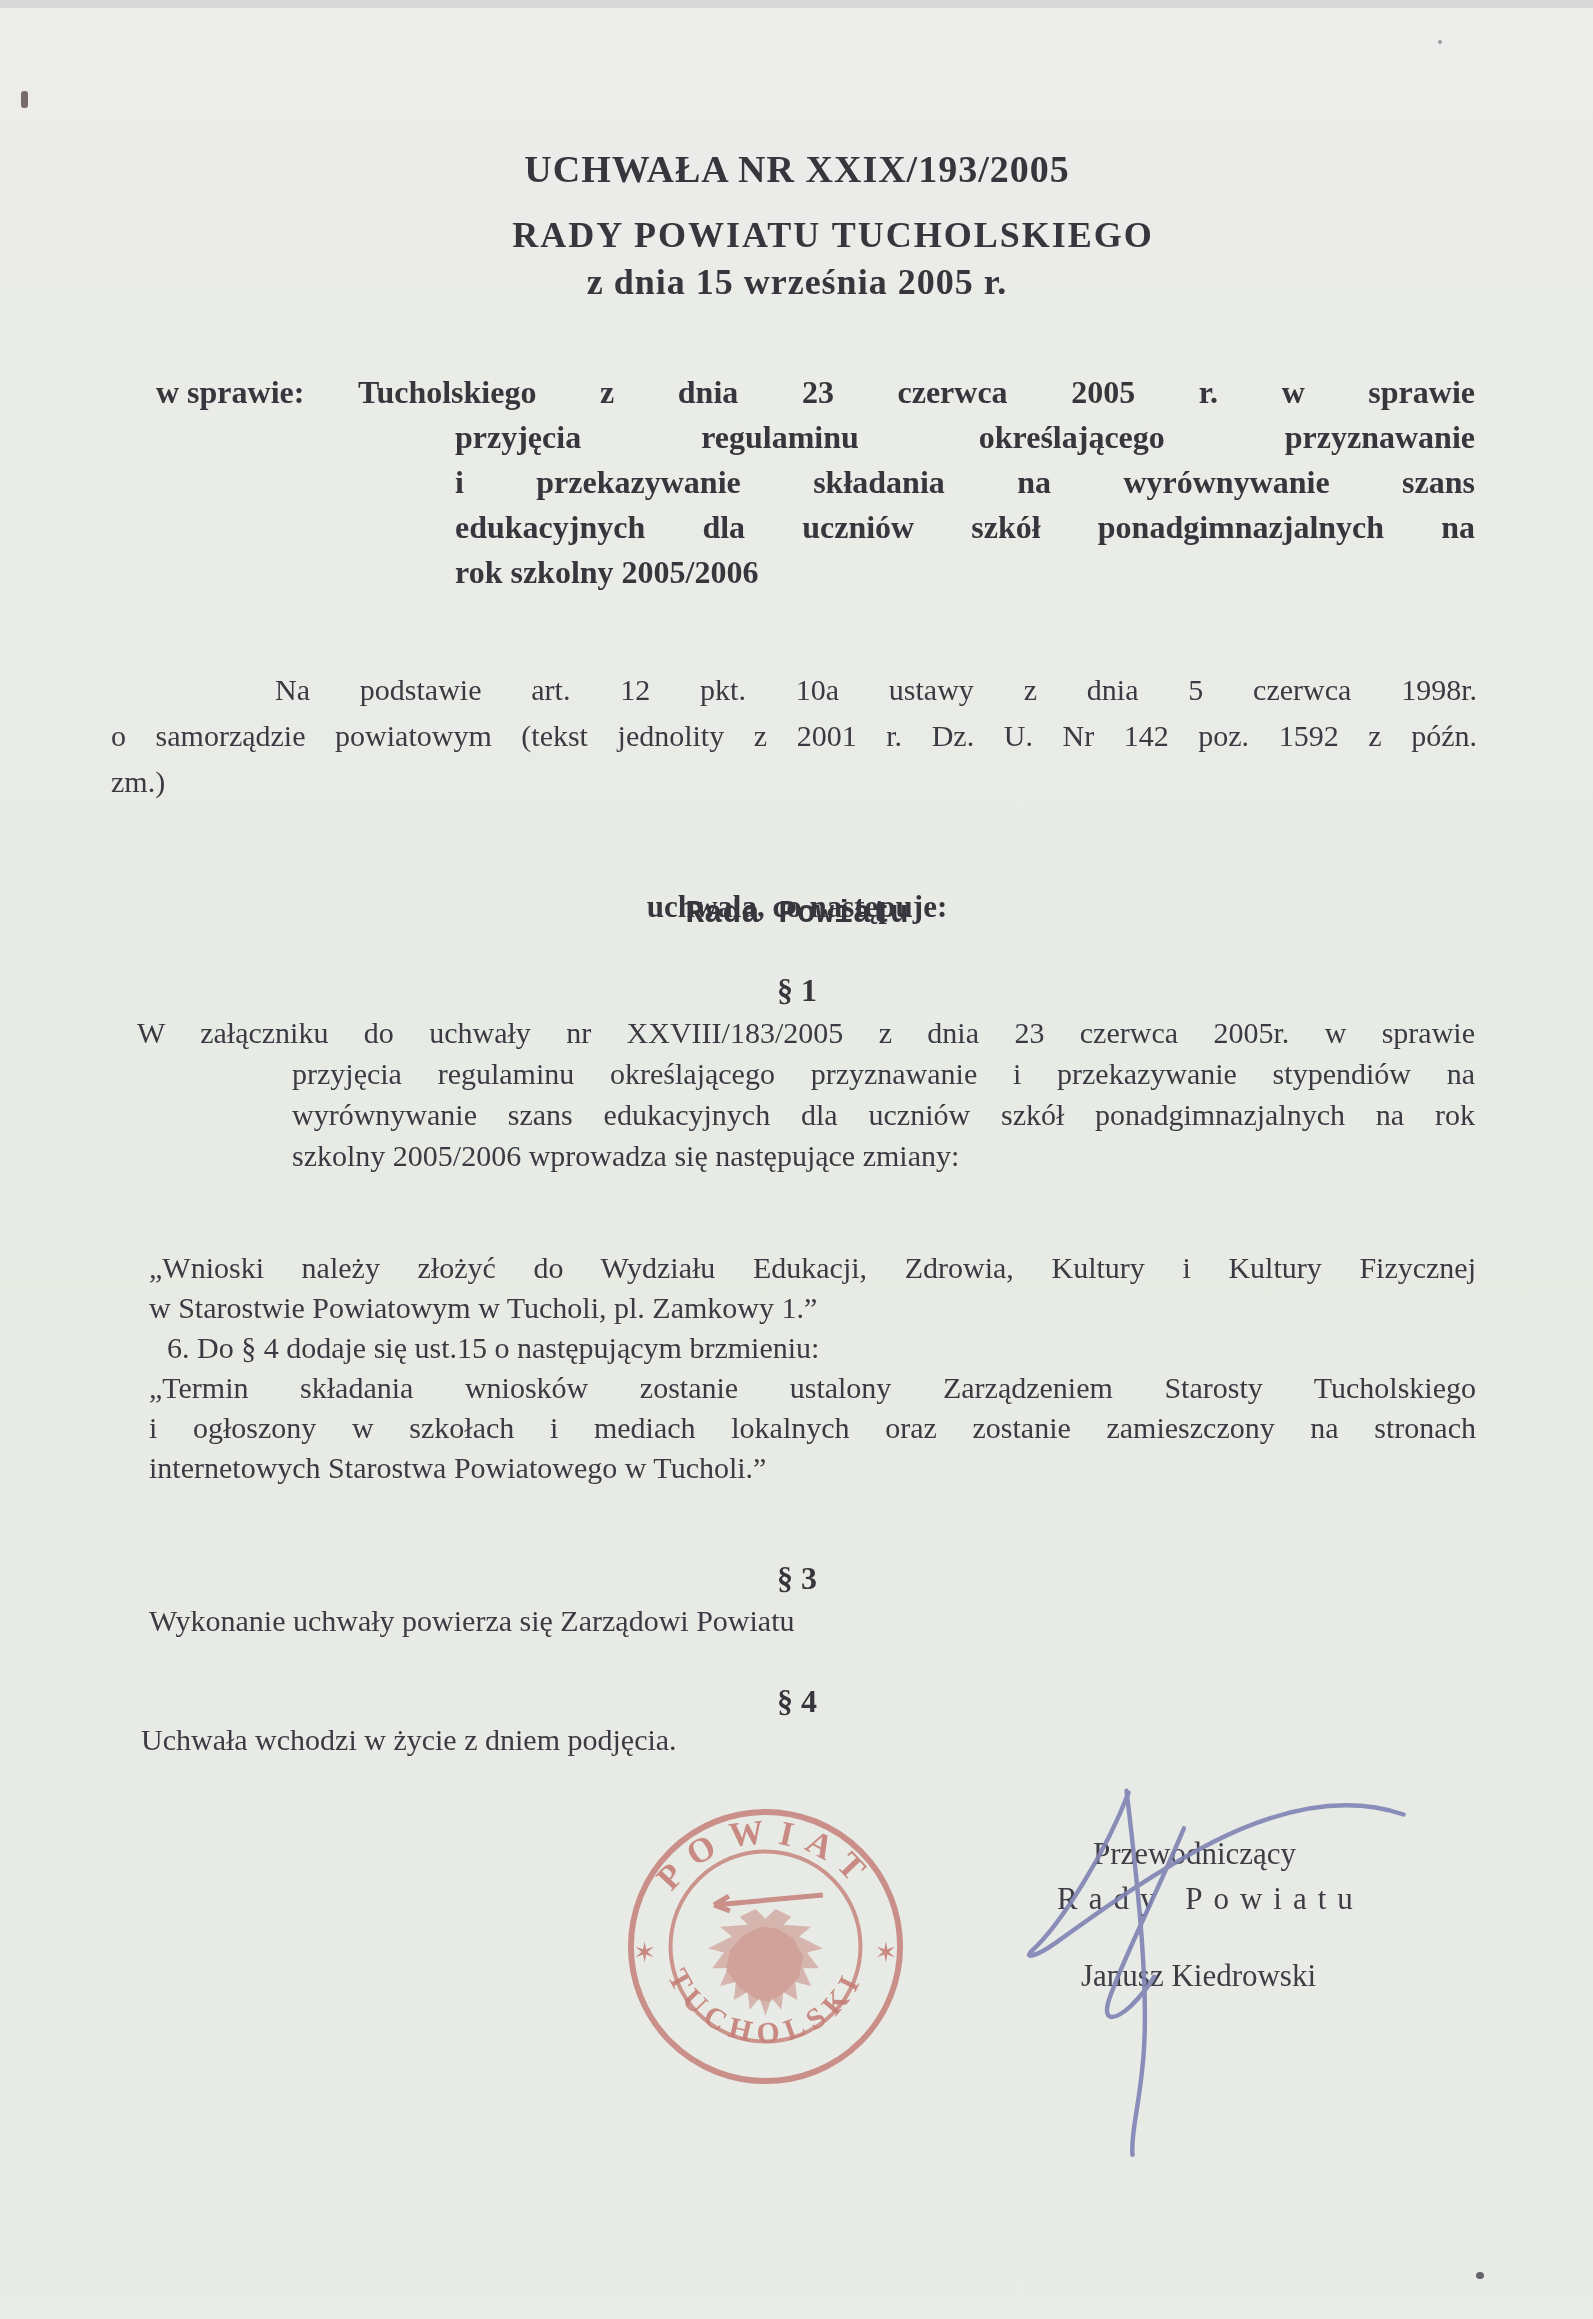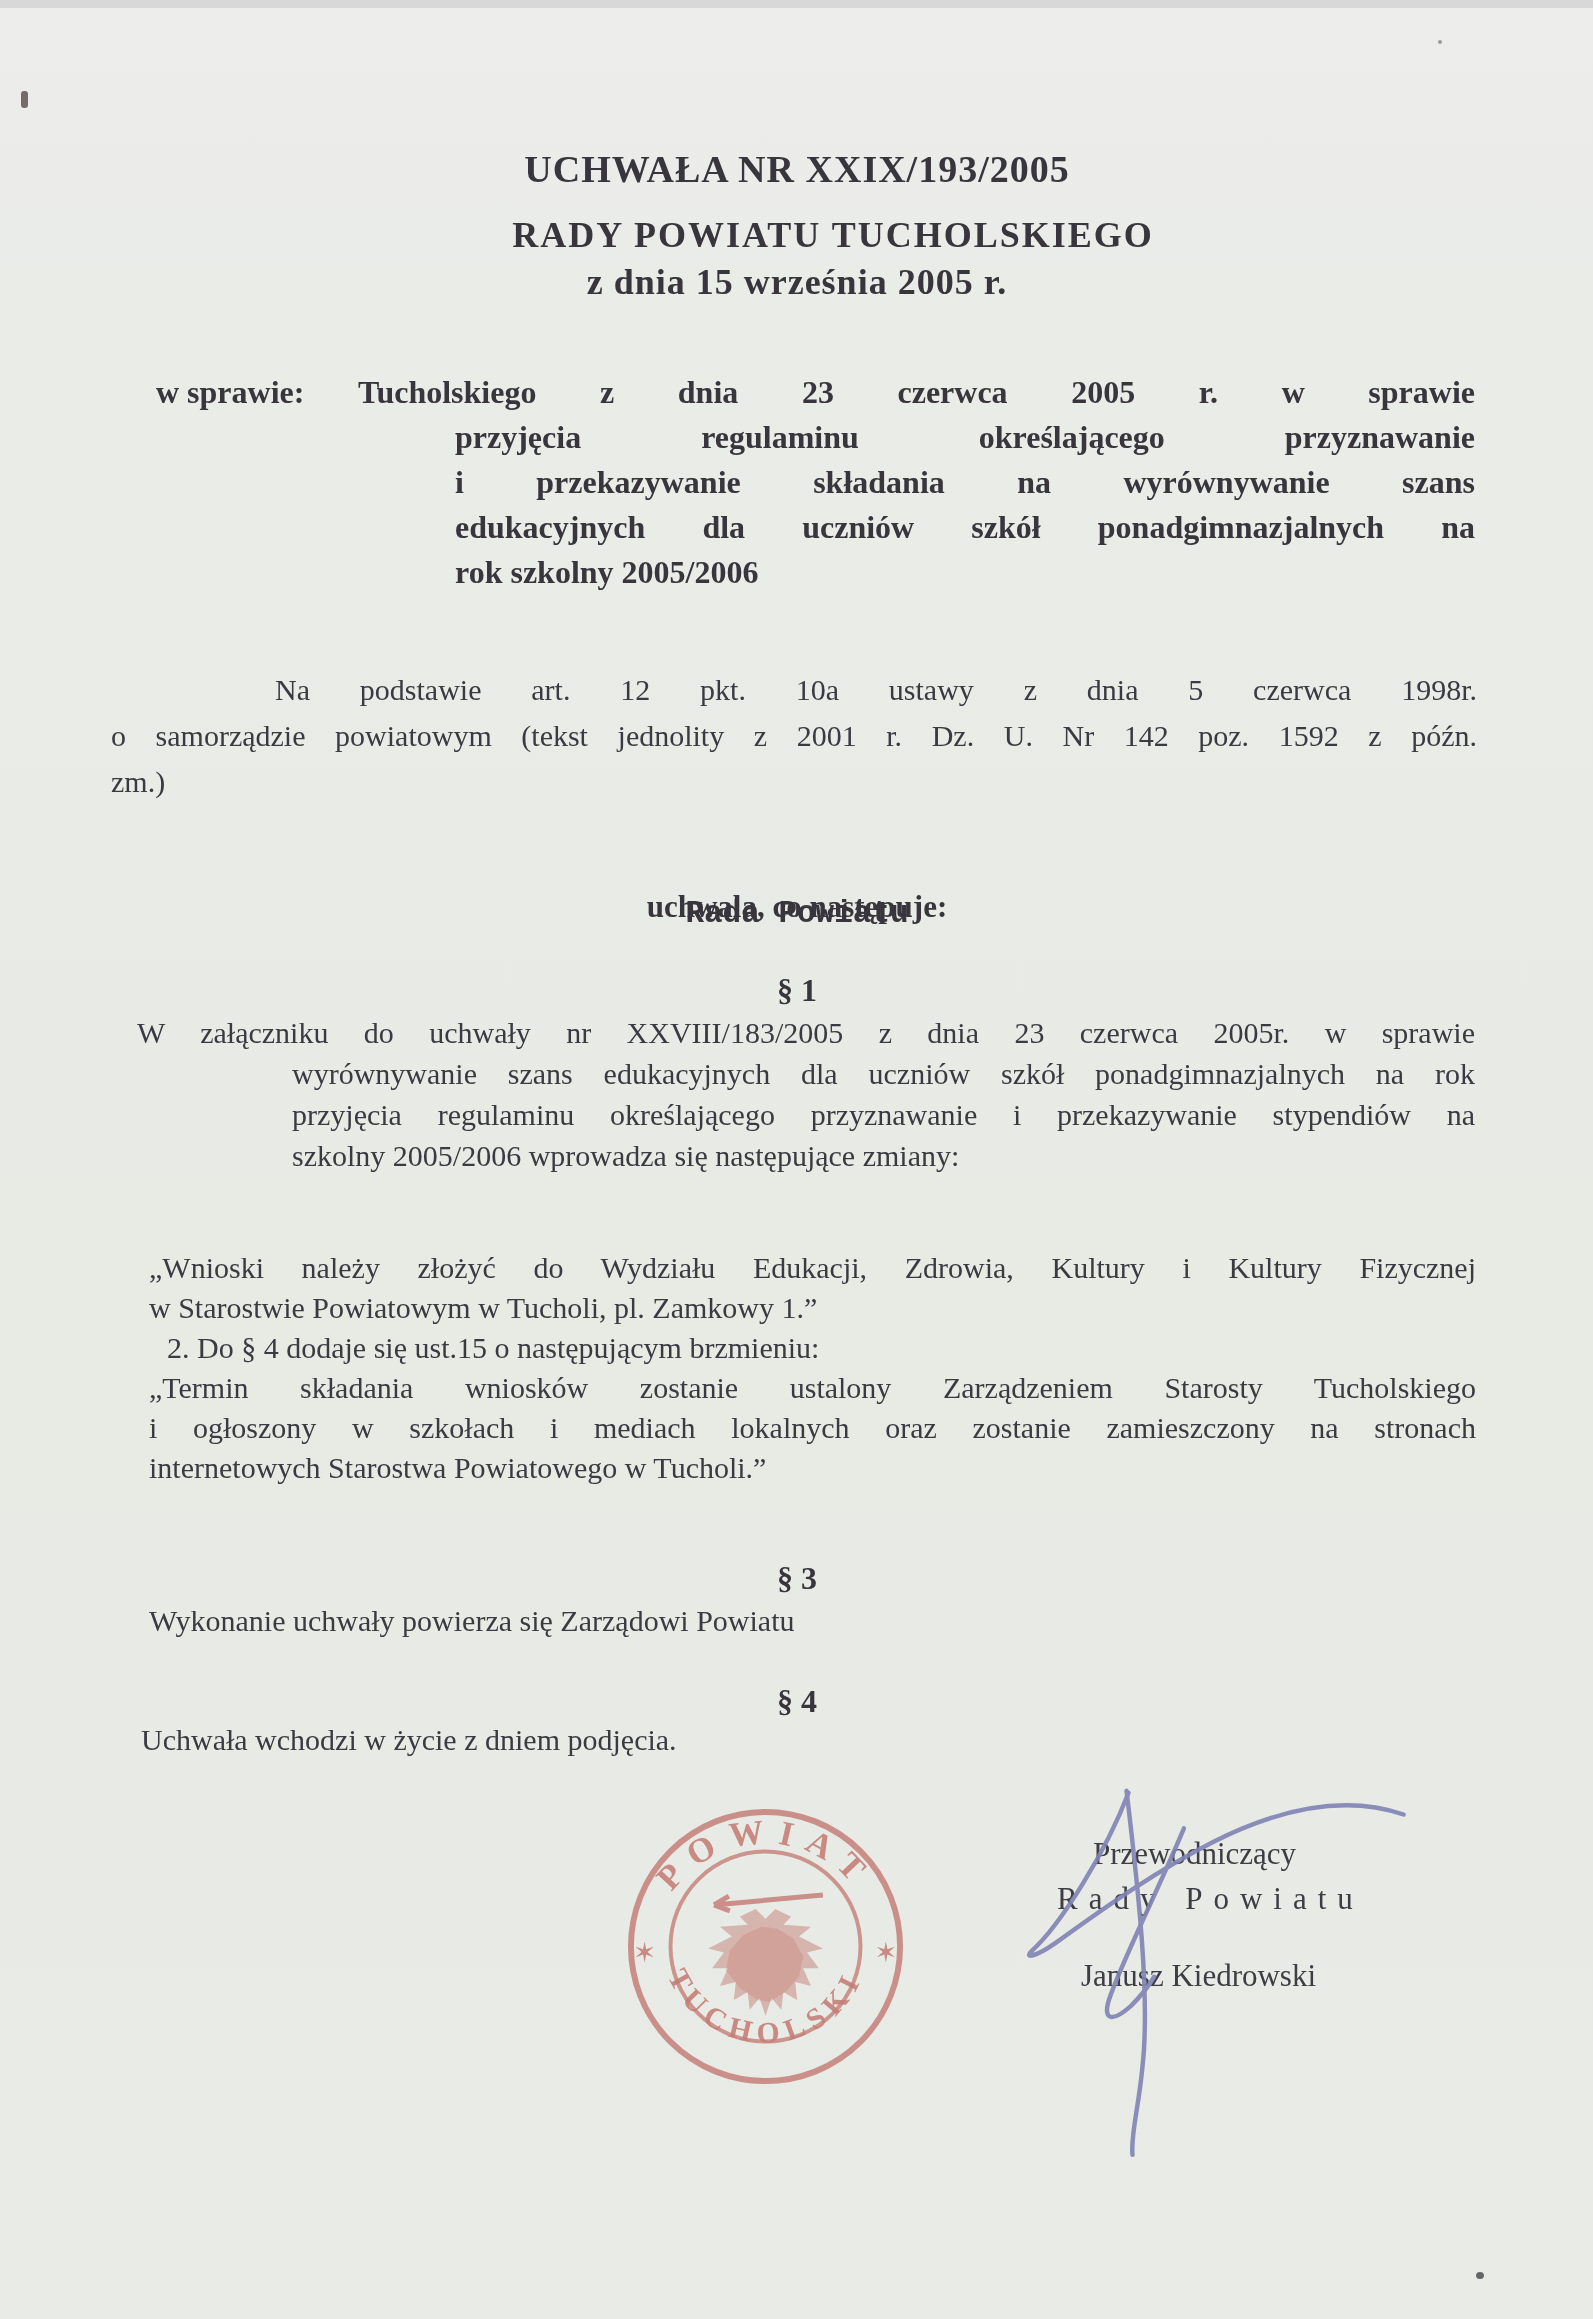--- a/index.html
+++ b/index.html
@@ -71,29 +71,29 @@
       <div class="line just">o samorządzie powiatowym (tekst jednolity z 2001 r. Dz. U. Nr 142 poz. 1592 z późn.</div>
       <div class="line">zm.)</div>
     </div>
 
   <div class="abs ctr b rada1">Rada Powiatu</div>
   <div class="abs ctr b rada2">uchwala, co następuje:</div>
 
   <div class="abs ctr b sym1">§ 1</div>
   <div class="abs attach-lines">
       <div class="line just">W załączniku do uchwały nr XXVIII/183/2005 z dnia 23 czerwca 2005r. w sprawie</div>
+      <div class="line just">przyjęcia regulaminu określającego przyznawanie i przekazywanie stypendiów na</div>
       <div class="line just">wyrównywanie szans edukacyjnych dla uczniów szkół ponadgimnazjalnych na rok</div>
-      <div class="line just">przyjęcia regulaminu określającego przyznawanie i przekazywanie stypendiów na</div>
       <div class="line">szkolny 2005/2006 wprowadza się następujące zmiany:</div>
     </div>
 
   <div class="abs amend-lines">
       <div class="line just">„Wnioski należy złożyć do Wydziału Edukacji, Zdrowia, Kultury i Kultury Fizycznej</div>
       <div class="line">w Starostwie Powiatowym w Tucholi, pl. Zamkowy 1.”</div>
-      <div class="line ind">2.  Do § 4 dodaje się ust.15 o następującym brzmieniu:</div>
+      <div class="line ind">6.  Do § 4 dodaje się ust.15 o następującym brzmieniu:</div>
       <div class="line just">„Termin składania wniosków zostanie ustalony Zarządzeniem Starosty Tucholskiego</div>
       <div class="line just">i ogłoszony w szkołach i mediach lokalnych oraz zostanie zamieszczony na stronach</div>
       <div class="line">internetowych Starostwa Powiatowego w Tucholi.”</div>
     </div>
 
   <div class="abs ctr b sym3">§ 3</div>
   <div class="abs s3text">Wykonanie uchwały powierza się Zarządowi Powiatu</div>
 
   <div class="abs ctr b sym4">§ 4</div>
   <div class="abs s4text">Uchwała wchodzi w życie z dniem podjęcia.</div>

